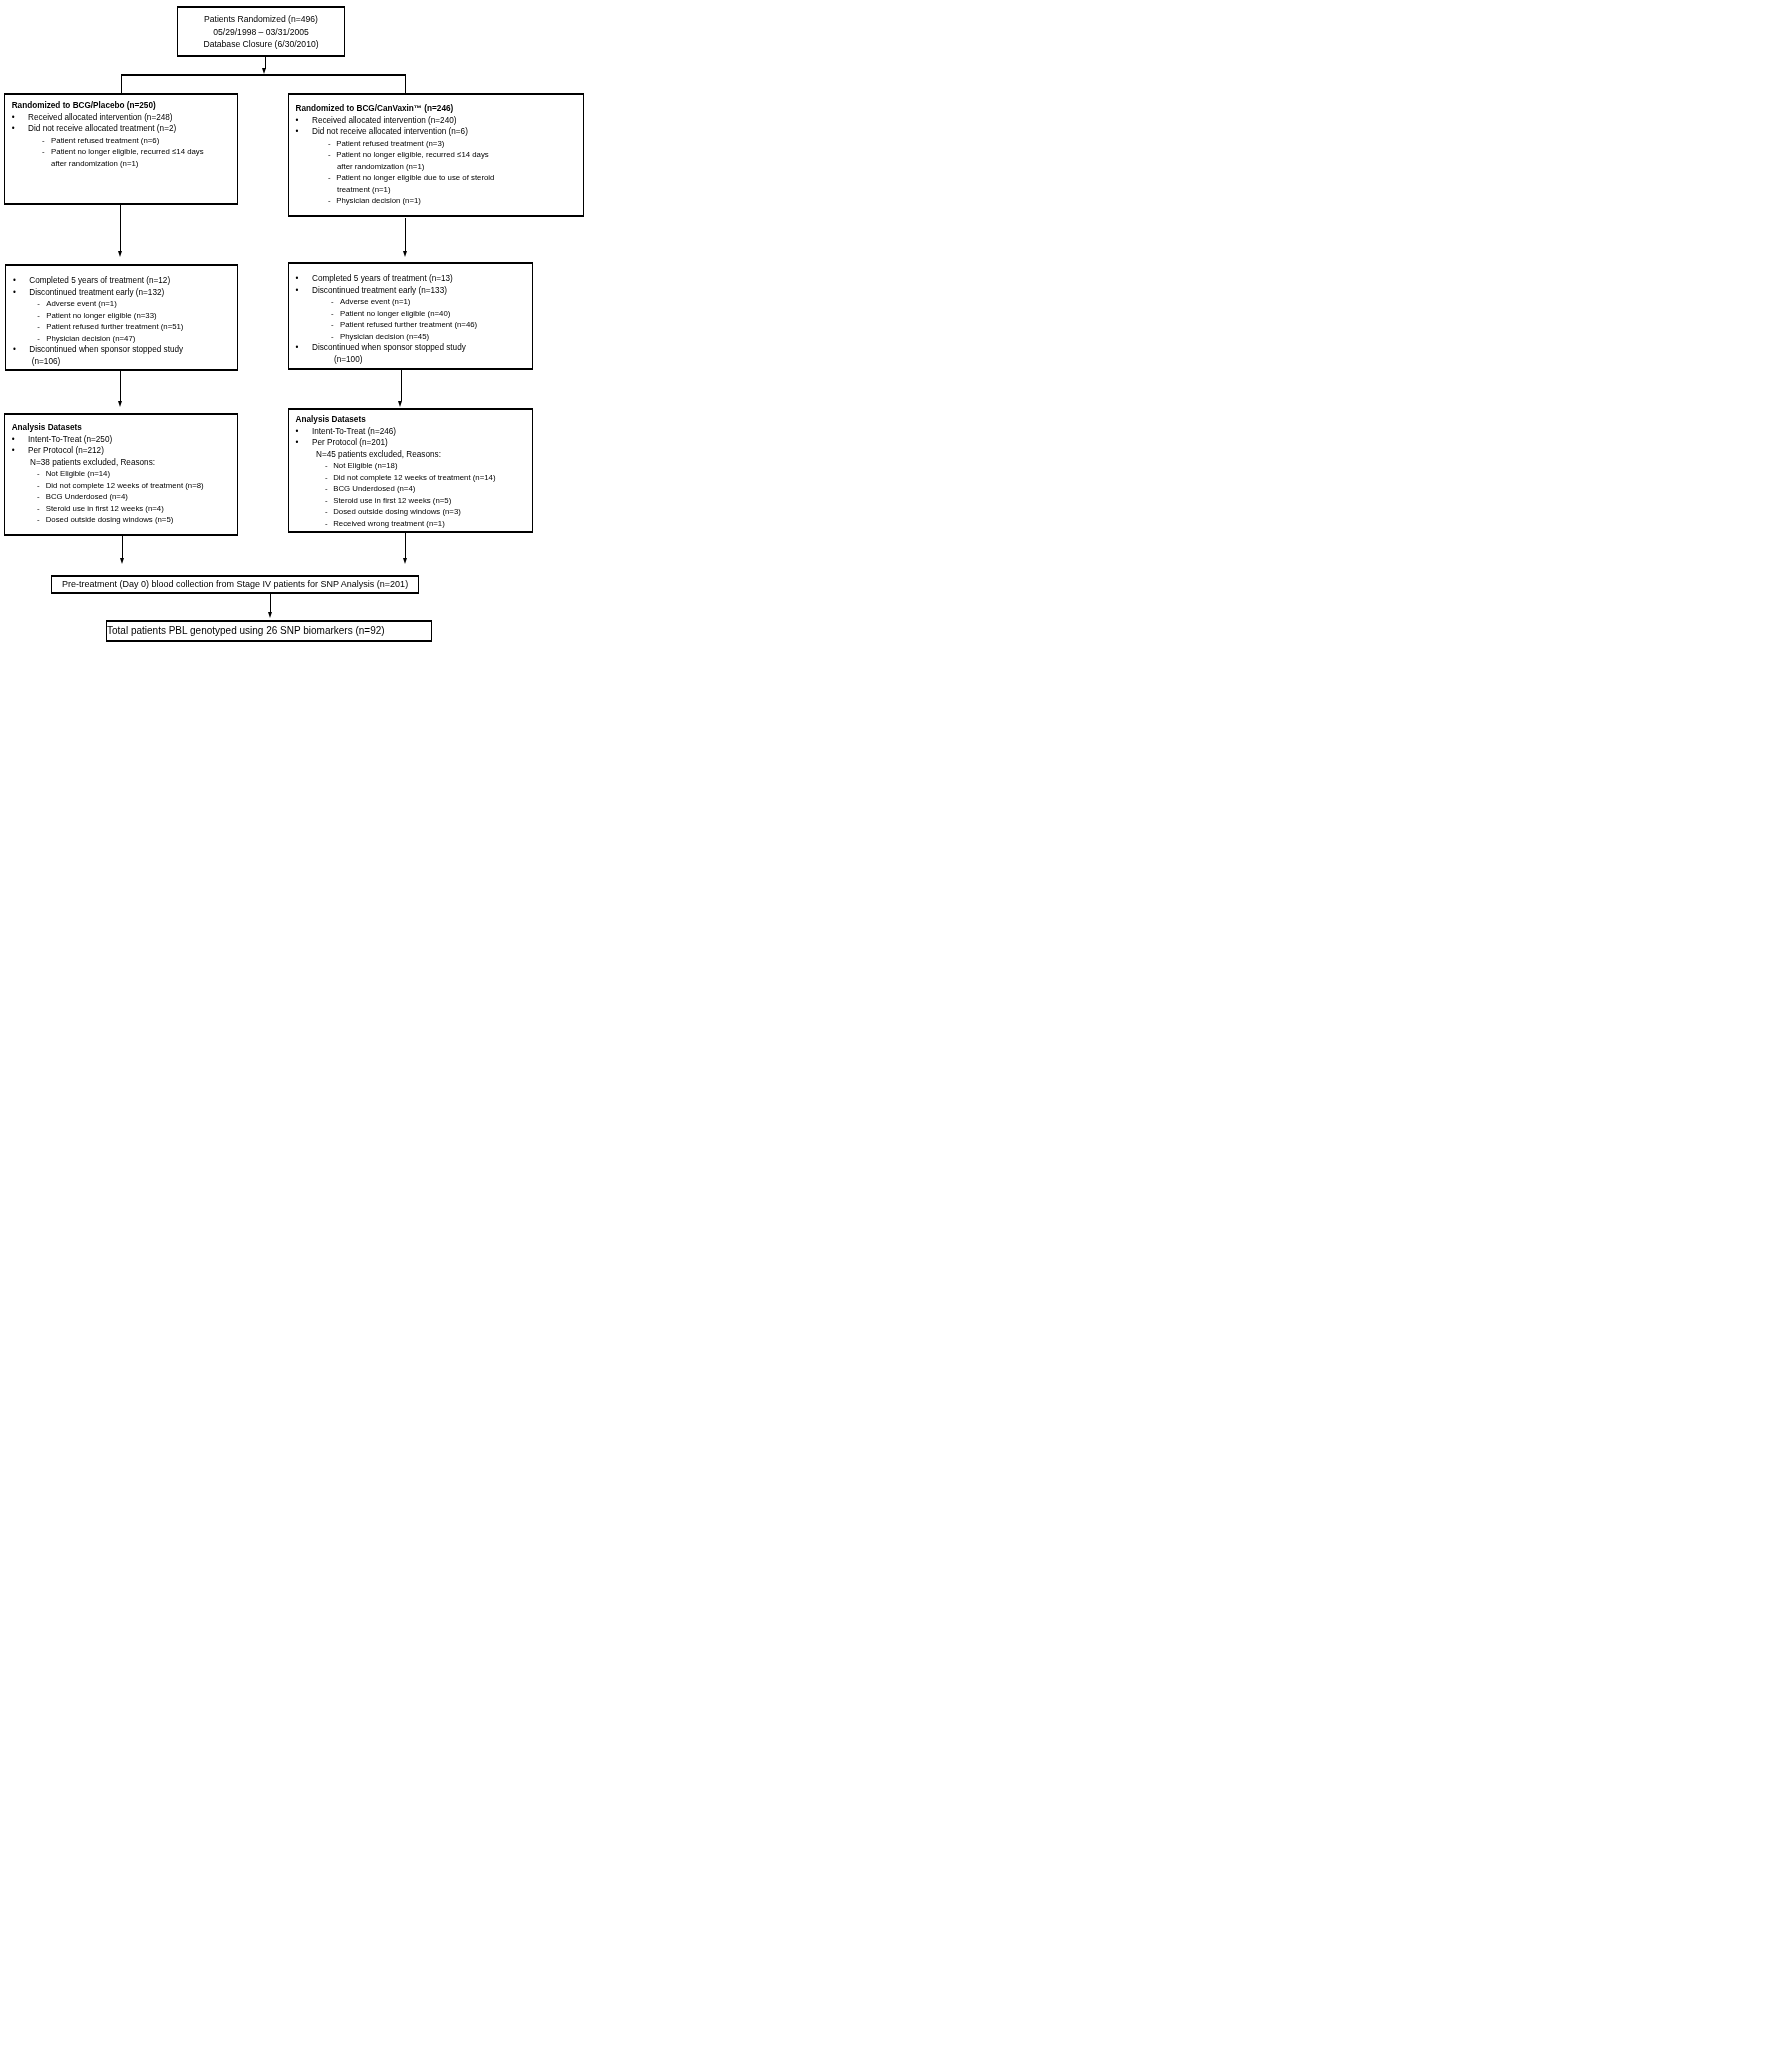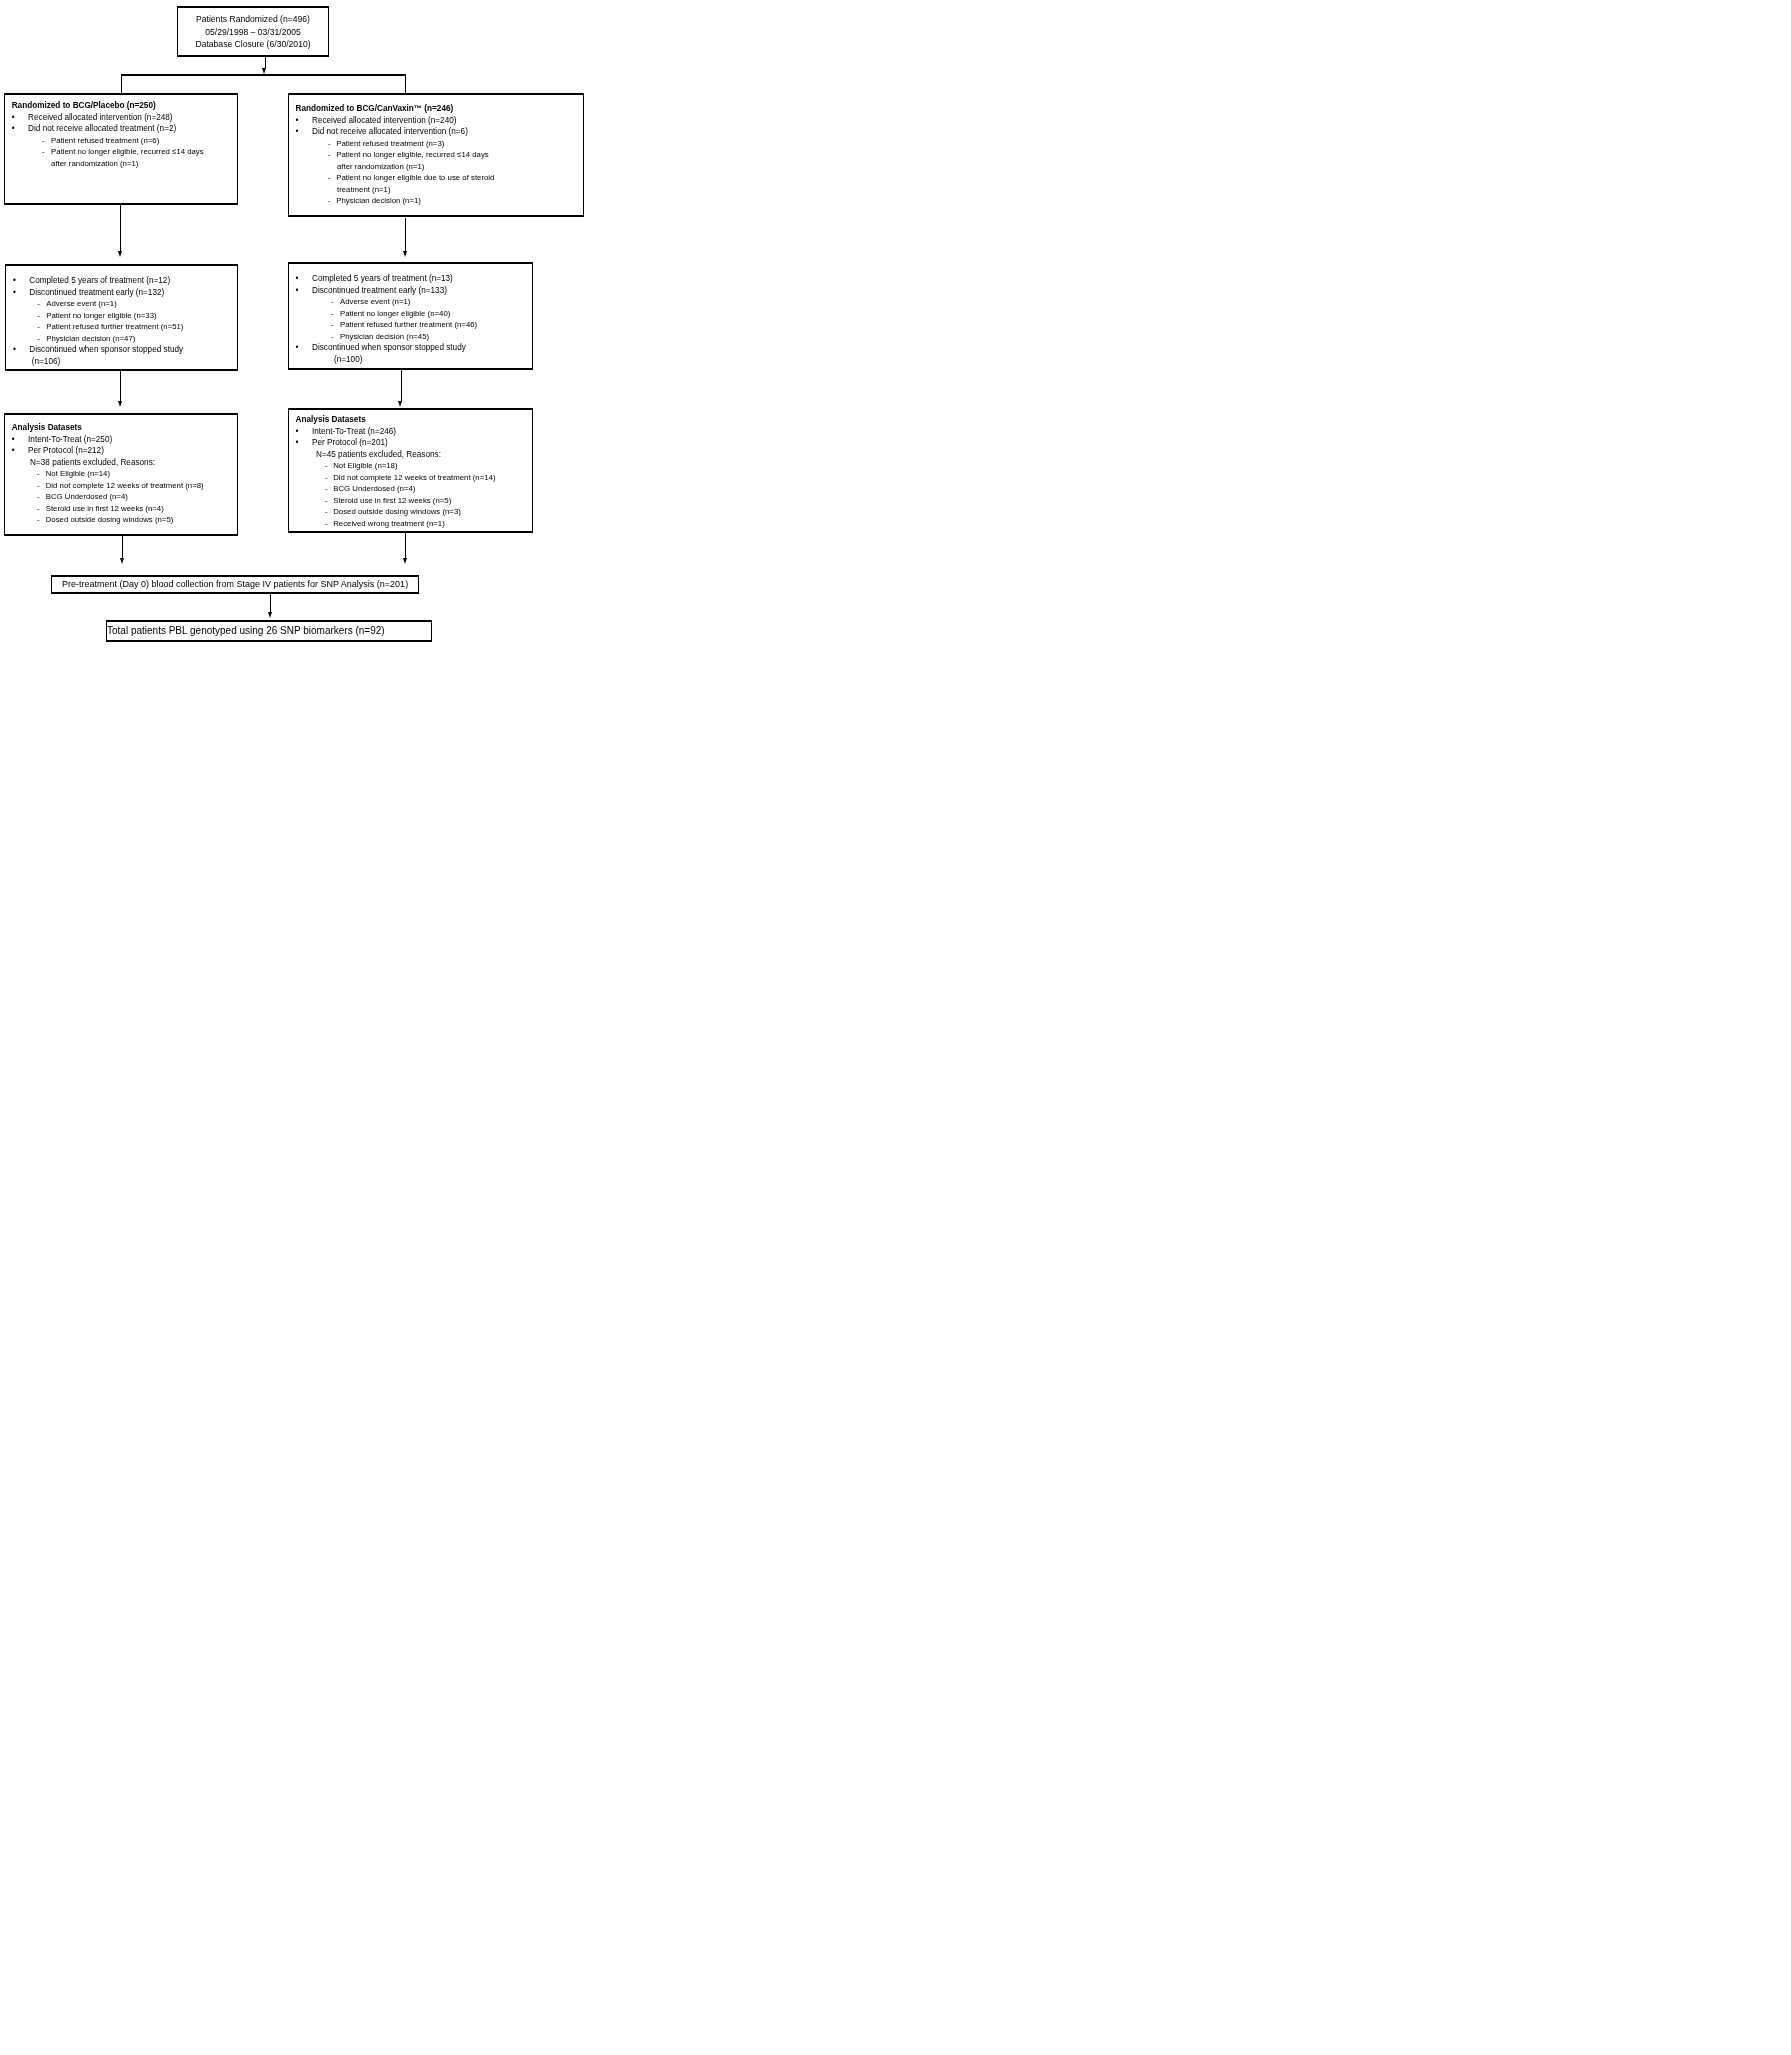--- a/index.html
+++ b/index.html
@@ -21,21 +21,21 @@
   .da-r1{padding-left:39px;  font-size:7.8px;} .da-r1 .m{width:8.2px;}
   .co-r1{padding-left:48px; font-size:7.8px;}
   .da-l2{padding-left:31px;  font-size:7.8px;} .da-l2 .m{width:9px;}
   .co-l2{padding-left:25.5px;}
   .da-r2{padding-left:42px; font-size:7.8px;} .da-r2 .m{width:9px;}
   .co-r2{padding-left:45px;}
   .hd-l3{padding-left:25px;}
   .da-l3{padding-left:32px;  font-size:7.8px;} .da-l3 .m{width:8.6px;}
   .hd-r3{padding-left:27px;}
   .da-r3{padding-left:36px;  font-size:7.8px;} .da-r3 .m{width:8.2px;}
-  #box-top{left:177px; top:6.2px; width:152px; height:51px;
+  #box-top{left:177px; top:6.2px; width:168px; height:51px;
     display:flex; flex-direction:column; justify-content:center; text-align:center;
     font-size:8.6px; line-height:12.3px;}
   #box-l1{left:4.1px;  top:93px;  width:234px; height:112px; padding-top:5px;}
   #box-r1{left:288px; top:93px;  width:296px; height:124px; padding-top:8.2px;}
   #box-l2{left:5.3px;  top:264px;  width:233px; height:107px; padding-top:9px;}
   #box-r2{left:288px; top:262px;  width:245px; height:108px; padding-top:9px;}
   #box-l3{left:4.1px;  top:413px; width:234px; height:123px; padding-top:7.4px;}
   #box-r3{left:288px; top:408px;  width:245px; height:125px; padding-top:4.1px;}
   #box-snp{left:51px; top:575px; width:368px; height:18.5px; font-size:9px;
     display:flex; align-items:center; justify-content:center; text-align:center;}

